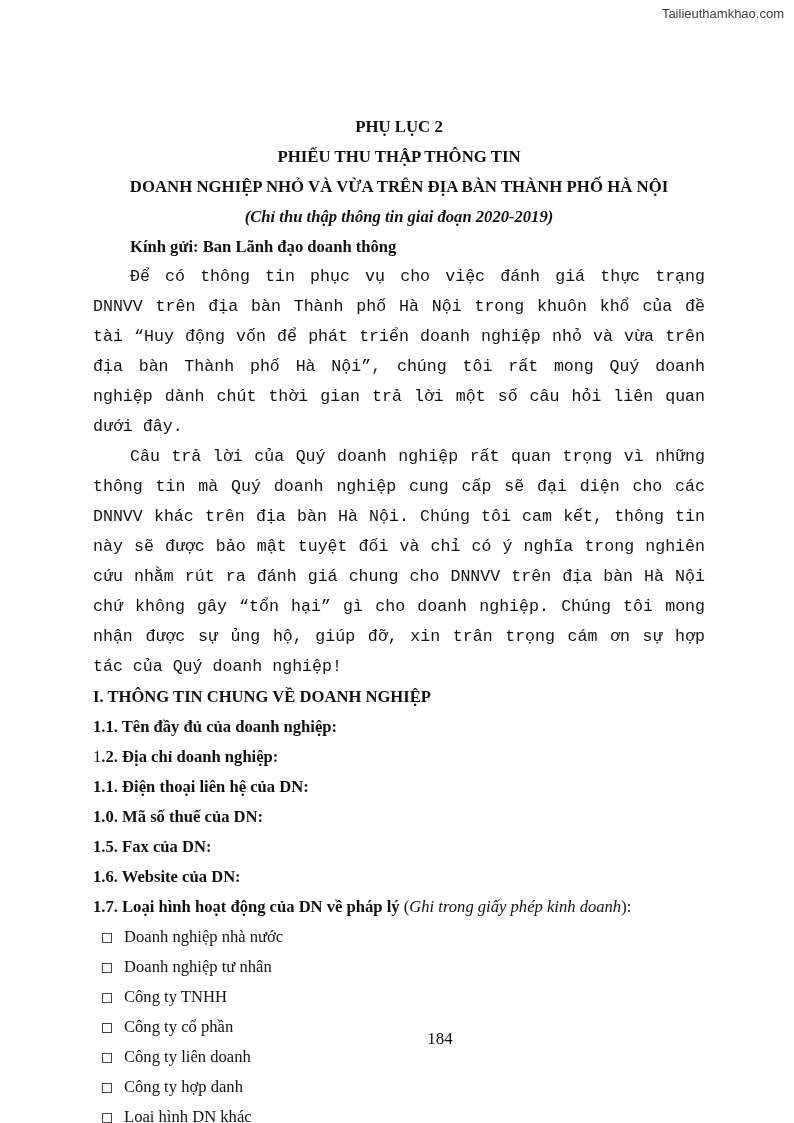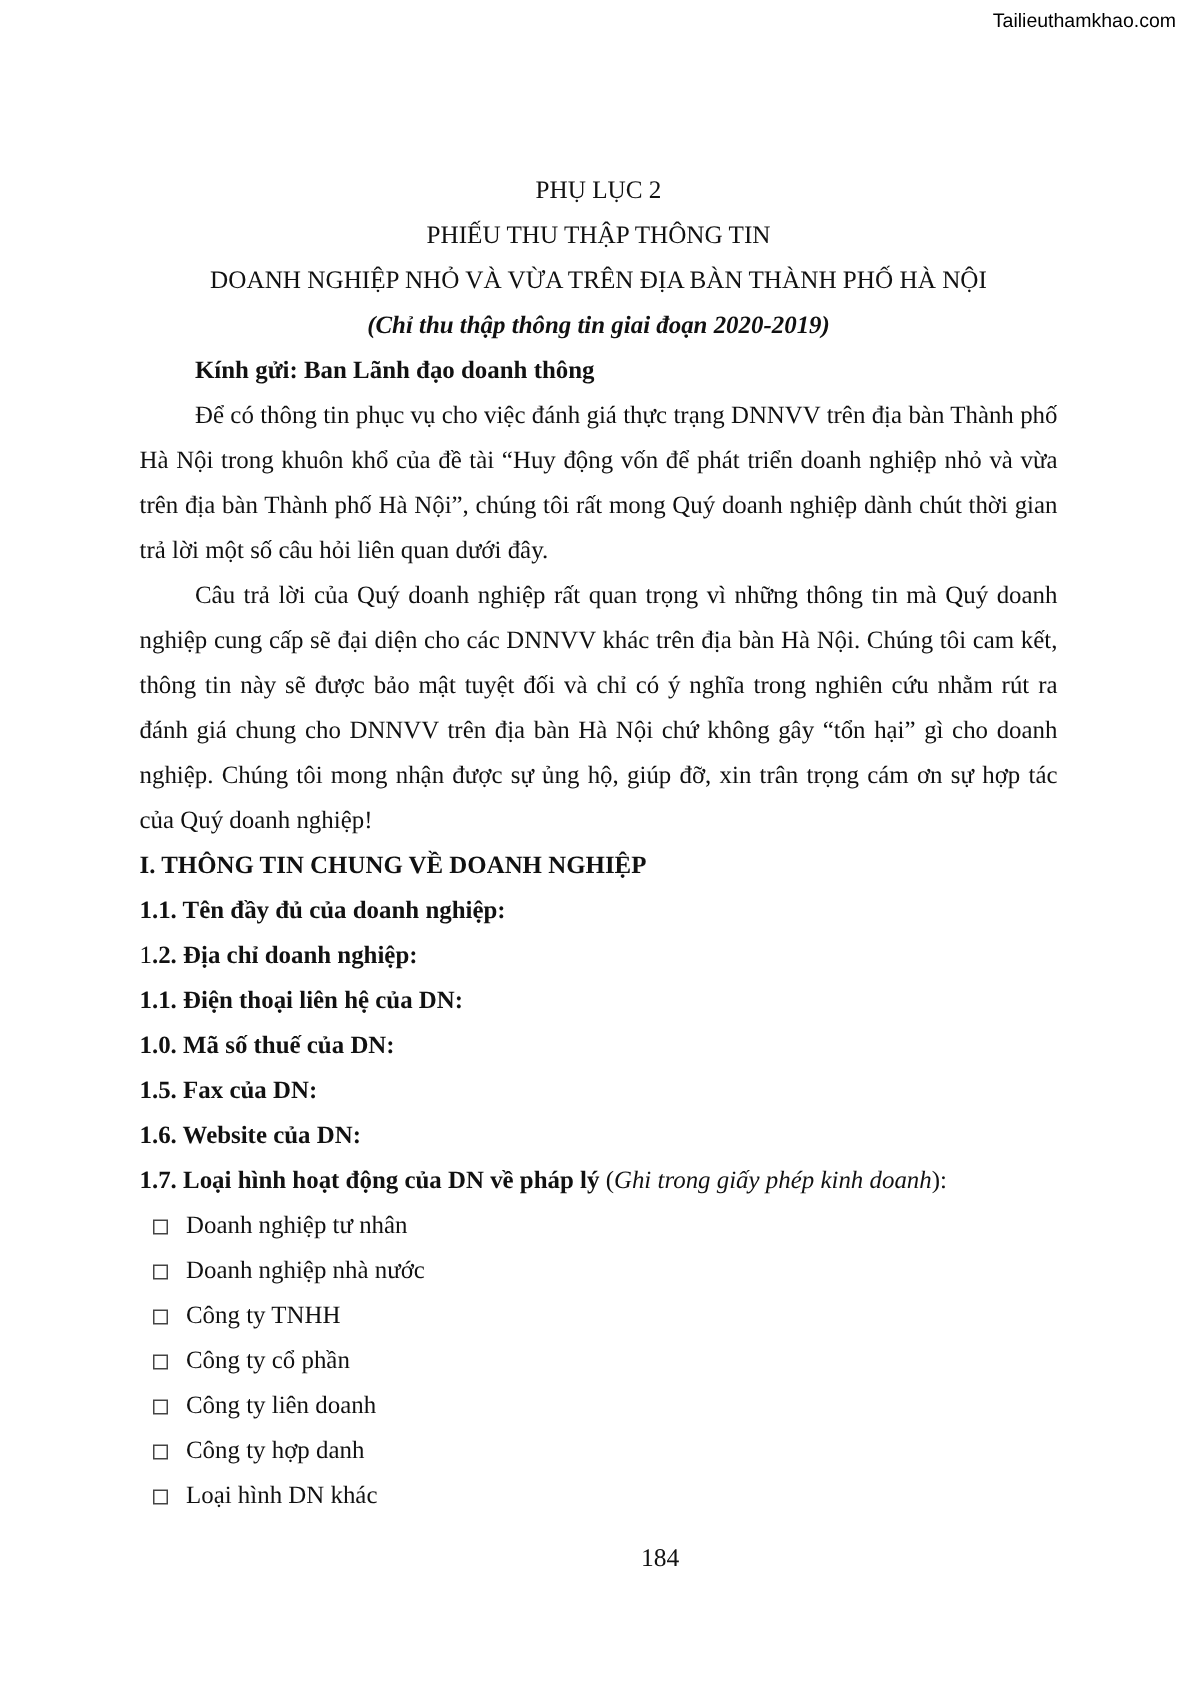--- a/index.html
+++ b/index.html
@@ -1,25 +1,25 @@
 <!DOCTYPE html>
 <html><head>
 <meta charset="utf-8">
 <style>
   html, body { margin: 0; padding: 0; background: #ffffff; }
   body { width: 794px; height: 1123px; position: relative; overflow: hidden;
          font-family: "Liberation Serif", "DejaVu Serif", serif; color: #111; }
   .watermark { position: absolute; top: 6px; right: 10px;
                font-family: "Liberation Sans", "DejaVu Sans", sans-serif;
-               font-size: 13px; color: #000000; letter-spacing: 0; }
+               font-size: 13px; color: #404040; letter-spacing: 0; }
   .page { position: absolute; left: 93px; top: 112px; width: 612px; font-size: 16.6px; }
   .center { text-align: center; }
-  .t1 { font-weight: normal; font-size: 16.8px; line-height: 30px; }
+  .t1 { font-weight: bold; font-size: 16.8px; line-height: 30px; }
   .sub { font-weight: bold; font-style: italic; line-height: 30px; }
-  .para { line-height: 30px; text-align: justify; text-indent: 37px; margin: 0; }
+  .para { line-height: 30px; text-align: justify; text-indent: 37px; margin: 0; font-family: Liberation Mono, monospace; }
   .indent-head { padding-left: 37px; font-weight: bold; line-height: 30px; }
   .item { line-height: 30px; font-weight: bold; }
   .item .normal { font-weight: normal; }
   .note { font-weight: normal; }
   .note i { }
   .opt { line-height: 30px; display: flex; align-items: center; padding-left: 9px; }
   .box { display: inline-block; width: 8px; height: 8px; border: 1px solid #444;
          margin-right: 12px; margin-top: 2px; }
   .pagenum { position: absolute; top: 1027px; left: 0; width: 794px; text-align: center;
              font-size: 17px; line-height: 24px; margin-left: 43px; }
@@ -48,25 +48,25 @@
   <div class="item"><span>1.0. Mã số thuế của DN:</span></div>
   <div class="item"><span>1.5. Fax của DN:</span></div>
   <div class="item"><span>1.6. Website của DN:</span></div>
 
   <div class="item">
     <span>1.7. Loại hình hoạt động của DN về pháp lý</span><span class="note"> (</span><span class="note"><i>Ghi trong giấy phép kinh doanh</i></span><span class="note">):</span>
   </div>
 
   <div class="opt">
       <span class="box"></span>
-      <span>Doanh nghiệp tư nhân</span>
+      <span>Doanh nghiệp nhà nước</span>
     </div>
   <div class="opt">
       <span class="box"></span>
-      <span>Doanh nghiệp nhà nước</span>
+      <span>Doanh nghiệp tư nhân</span>
     </div>
   <div class="opt">
       <span class="box"></span>
       <span>Công ty TNHH</span>
     </div>
   <div class="opt">
       <span class="box"></span>
       <span>Công ty cổ phần</span>
     </div>
   <div class="opt">

